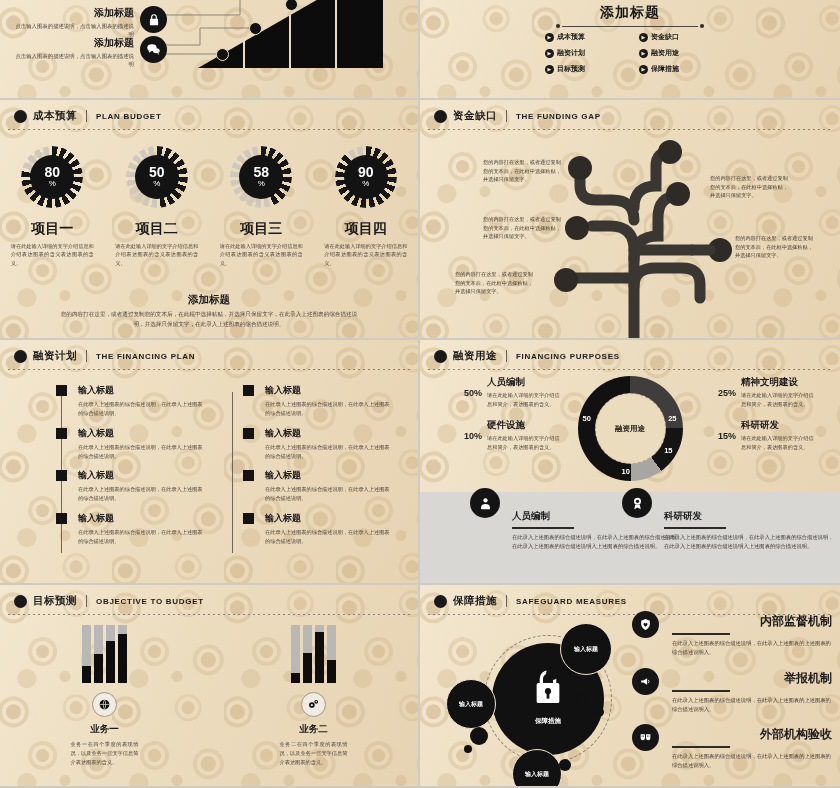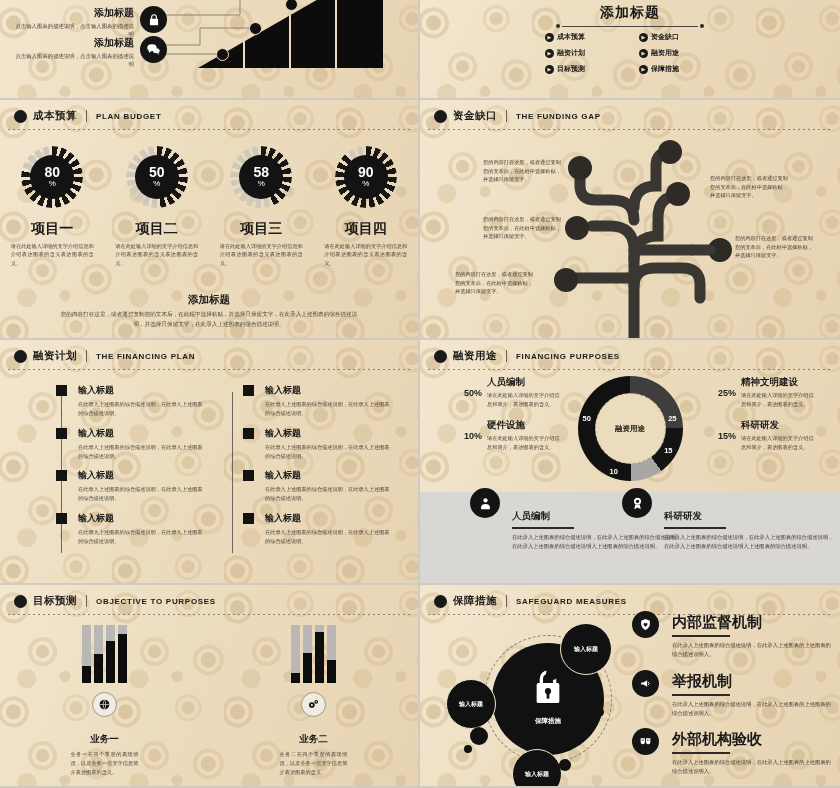--- a/index.html
+++ b/index.html
@@ -123,37 +123,37 @@
   .gcol .gp { font-size: 5.3px; color: #3f3a34; line-height: 1.75; }
 
   
   .obj { position: absolute; left: 0; right: 0; top: 40px; display: flex; justify-content: space-around; }
   .objcell { width: 96px; text-align: center; }
   .bars { height: 58px; display: flex; align-items: flex-end; justify-content: center; gap: 3px; }
   .btr { width: 9px; height: 100%; background: #b9b8b5; position: relative; }
   .bfl { position: absolute; left: 0; right: 0; bottom: 0; background: #0d0d0d; }
   .objcell .oi { width: 25px; height: 25px; border-radius: 50%; background: #f1ece3; border: 1px solid #a39683;
       margin: 9px auto 0; display: flex; align-items: center; justify-content: center; font-size: 12px; color: #111; }
-  .objcell .on { font-size: 9.5px; font-weight: bold; color: #1b1b1b; margin-top: 16px; }
+  .objcell .on { font-size: 9.5px; font-weight: bold; color: #1b1b1b; margin-top: 6px; }
   .objcell .od { font-size: 5.2px; color: #4b443b; line-height: 1.7; margin-top: 4px; padding: 0 14px; text-align: justify; }
 
   
   .sgwrap { position: absolute; left: 0; top: 32px; width: 420px; height: 171px; }
   .bigblk { position: absolute; left: 72px; top: 26px; width: 112px; height: 112px; border-radius: 50%; background: #111; }
   .dashring { position: absolute; left: 64px; top: 18px; width: 128px; height: 128px; border-radius: 50%; border: 1px dashed #8d8272; }
   .bub { position: absolute; border-radius: 50%; background: #111; border: 1.5px solid #efe4cd; color: #fff;
       display: flex; align-items: center; justify-content: center; font-size: 6px; font-weight: bold; }
   .dt { position: absolute; border-radius: 50%; background: #111; }
   .lockglyph { position: absolute; left: 108px; top: 52px; width: 40px; text-align: center; color: #fff; font-size: 34px; line-height: 1; }
   .locktxt { position: absolute; left: 88px; top: 100px; width: 80px; text-align: center; color: #fff; font-size: 6.5px; font-weight: bold; }
   .sglist { position: absolute; left: 212px; top: 28px; width: 200px; }
   .sgitem { position: relative; padding-left: 40px; margin-bottom: 12px; }
   .sgitem .si { position: absolute; left: 0; top: -2px; width: 27px; height: 27px; border-radius: 50%;
       background: #151515; color: #fff; display: flex; align-items: center; justify-content: center; font-size: 13px; }
-  .sgitem .sh { font-size: 15px; font-weight: bold; color: #1a1a1a; }
+  .sgitem .sh { font-size: 12px; font-weight: bold; color: #1a1a1a; text-align: right; }
   .sgitem .srule { width: 58px; height: 2px; background: #2e2a25; margin: 3px 0 4px; }
   .sgitem .sp { font-size: 5.3px; color: #413b34; line-height: 1.75; }
 </style>
 </head>
 <body>
 
 <div class="deck">
 
   <div class="slide left s1">
     <div class="stairs">
@@ -419,21 +419,21 @@
             <div class="p">请在此处输入详细的文字介绍信息和简介，表达图表的含义。</div>
           </div>
         </div>
       </div>
 
       <div class="donutwrap">
         <div class="donut" style="background: conic-gradient(from 0deg, #3f3e3c 0 25%, #141414 25% 40%, #a8a6a3 40% 50%, #111111 50% 100%);">
           <div class="hole">融资用途</div>
           <div class="lab" style="right:6px; top:38px;">25</div>
           <div class="lab" style="right:10px; bottom:26px;">15</div>
-          <div class="lab" style="left:32px; bottom:5px;">10</div>
+          <div class="lab" style="left:44px; bottom:5px;">10</div>
           <div class="lab" style="left:5px; top:38px;">50</div>
         </div>
       </div>
 
       <div class="fpcol r">
         <div class="fprow">
           <div class="pc">25%</div>
           <div class="bd">
             <div class="h">精神文明建设</div>
             <div class="p">请在此处输入详细的文字介绍信息和简介，表达图表的含义。</div>
@@ -473,21 +473,21 @@
       <div class="grule"></div>
       <div class="gp">在此录入上述图表的综合描述说明，在此录入上述图表的综合描述说明，在此录入上述图表的综合描述说明入上述图表的综合描述说明。</div>
     </div>
   </div>
 
   <div class="slide left">
     <div class="hd">
       <span class="dot"></span>
       <span class="cn">目标预测</span>
       <span class="bar"></span>
-      <span class="en">OBJECTIVE TO PURPOSES</span>
+      <span class="en">OBJECTIVE TO BUDGET</span>
     </div>
     <div class="hdline"></div>
 
     <div class="obj">
       <div class="objcell">
         <div class="bars">
           <div class="btr">
               <div class="bfl" style="height:30%"></div>
             </div>
           <div class="btr">

